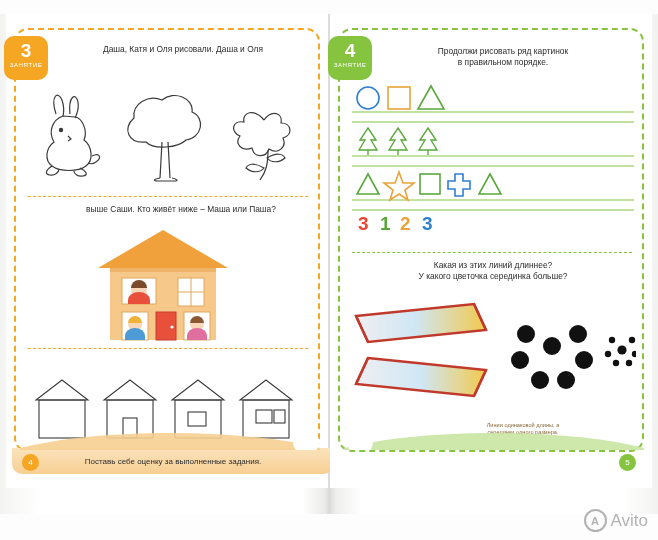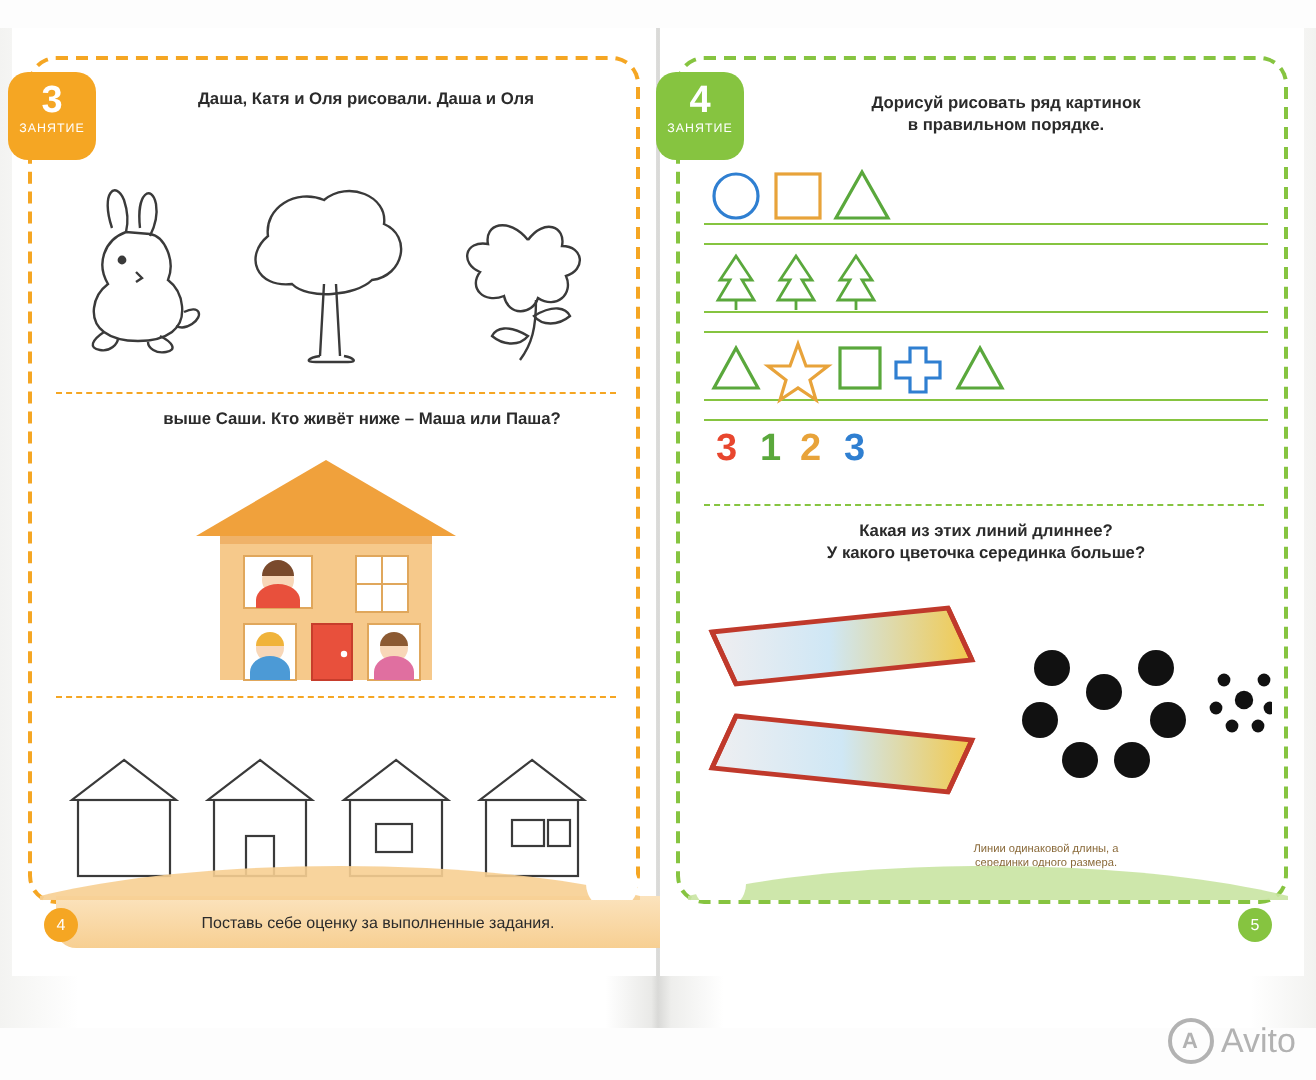--- a/index.html
+++ b/index.html
@@ -38,34 +38,34 @@
   .badge{
     position:absolute;width:44px;height:44px;border-radius:10px;
     color:#fff;text-align:center;
   }
   .badge .num{display:block;font-size:19px;font-weight:bold;line-height:20px;padding-top:5px;}
   .badge .word{display:block;font-size:6.2px;letter-spacing:.5px;line-height:8px;}
   .badge.orange{background:#f5a623;}
   .badge.green{background:#86c440;}
 
   .task{
-    position:absolute;text-align:center;font-size:8.4px;color:#2b2b2b;line-height:11.4px;font-weight:bold;
+    position:absolute;text-align:center;font-size:8.4px;color:#2b2b2b;line-height:11.4px;
   }
   .divider{
     position:absolute;height:0;border-top:1.6px dashed #f5a623;
   }
   .divider.green{border-top:1.6px dashed #86c440;}
 
   
   .strip{
     position:absolute;height:26px;border-radius:0 0 10px 10px;
     display:flex;align-items:center;justify-content:center;
     font-size:8px;color:#2b2b2b;
   }
-  .strip.left{background:linear-gradient(#fbe3bd,#f7cf92);left:22px;bottom:14px;width:322px;text-align:right;}
+  .strip.left{background:linear-gradient(#fbe3bd,#f7cf92);left:6px;bottom:14px;width:322px;text-align:right;}
   .pagenum{
     position:absolute;bottom:17px;width:17px;height:17px;border-radius:50%;
     color:#fff;font-size:8px;display:flex;align-items:center;justify-content:center;
   }
   .pagenum.left{left:16px;background:#f5a623;}
   .pagenum.right{right:16px;background:#86c440;}
 
   .curve{
     position:absolute;bottom:38px;width:300px;height:26px;
   }
@@ -195,21 +195,21 @@
   <div class="leaf right">
 
     <div class="frame green" style="left:8px;top:14px;width:306px;height:424px;"></div>
 
     <div class="badge green" style="left:-2px;top:22px;">
       <span class="num">4</span>
       <span class="word">ЗАНЯТИЕ</span>
     </div>
 
     <div class="task" style="left:58px;top:32px;width:230px;">
-      <div>Дорисуй рисовать ряд картинок</div>
+      <div>Продолжи рисовать ряд картинок</div>
       <div>в правильном порядке.</div>
     </div>
 
     <svg style="position:absolute;left:22px;top:64px;" width="282" height="160" viewBox="0 0 282 160">
       <g stroke="#86c440" stroke-width="1" fill="none">
         <line x1="0" y1="34" x2="282" y2="34"></line>
         <line x1="0" y1="44" x2="282" y2="44"></line>
         <line x1="0" y1="78" x2="282" y2="78"></line>
         <line x1="0" y1="88" x2="282" y2="88"></line>
         <line x1="0" y1="122" x2="282" y2="122"></line>

